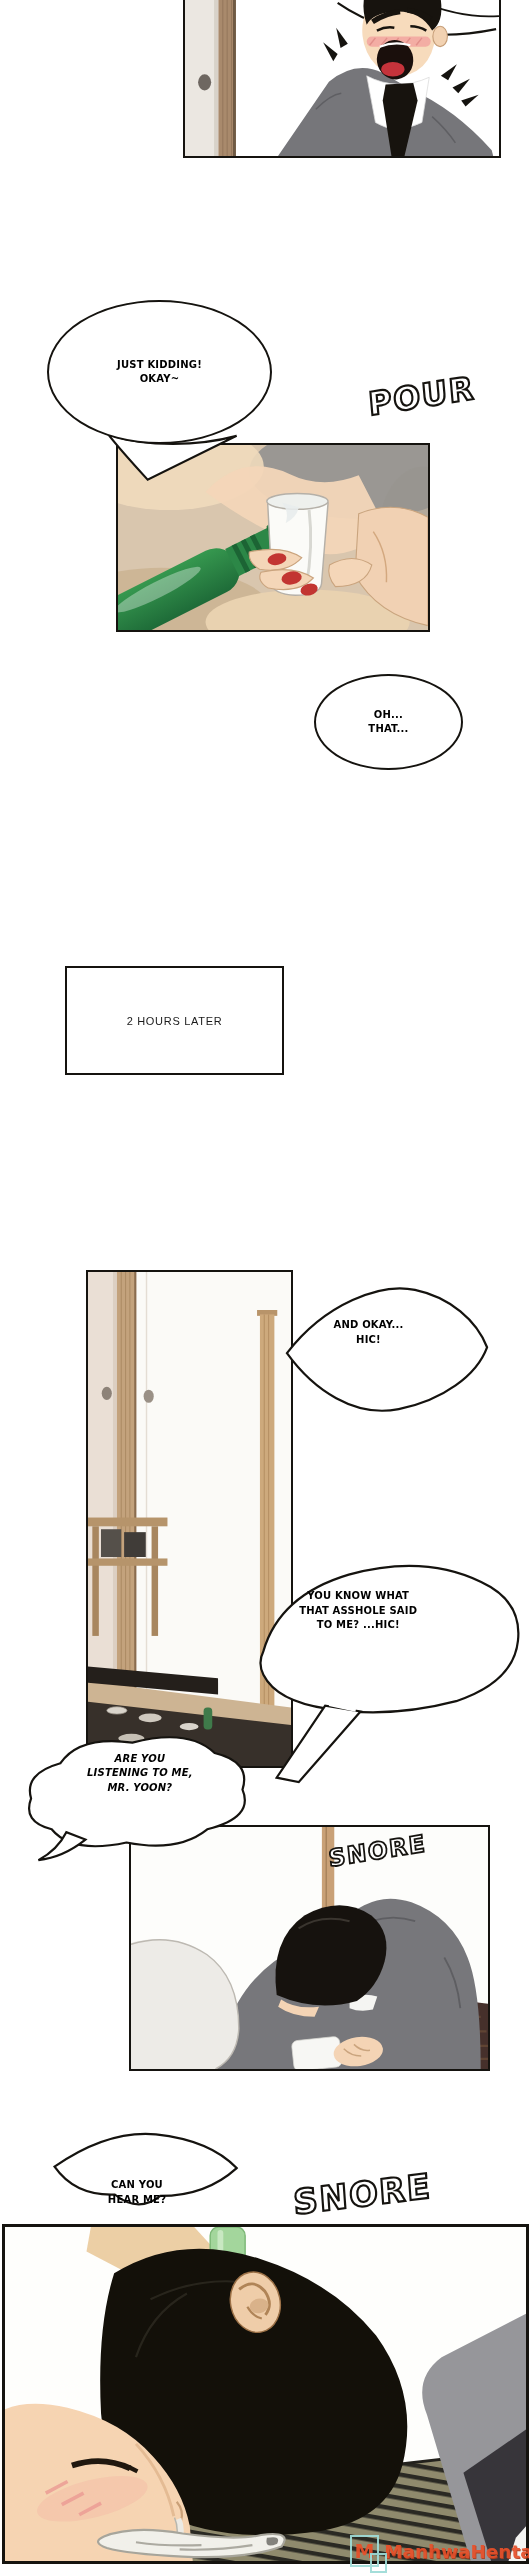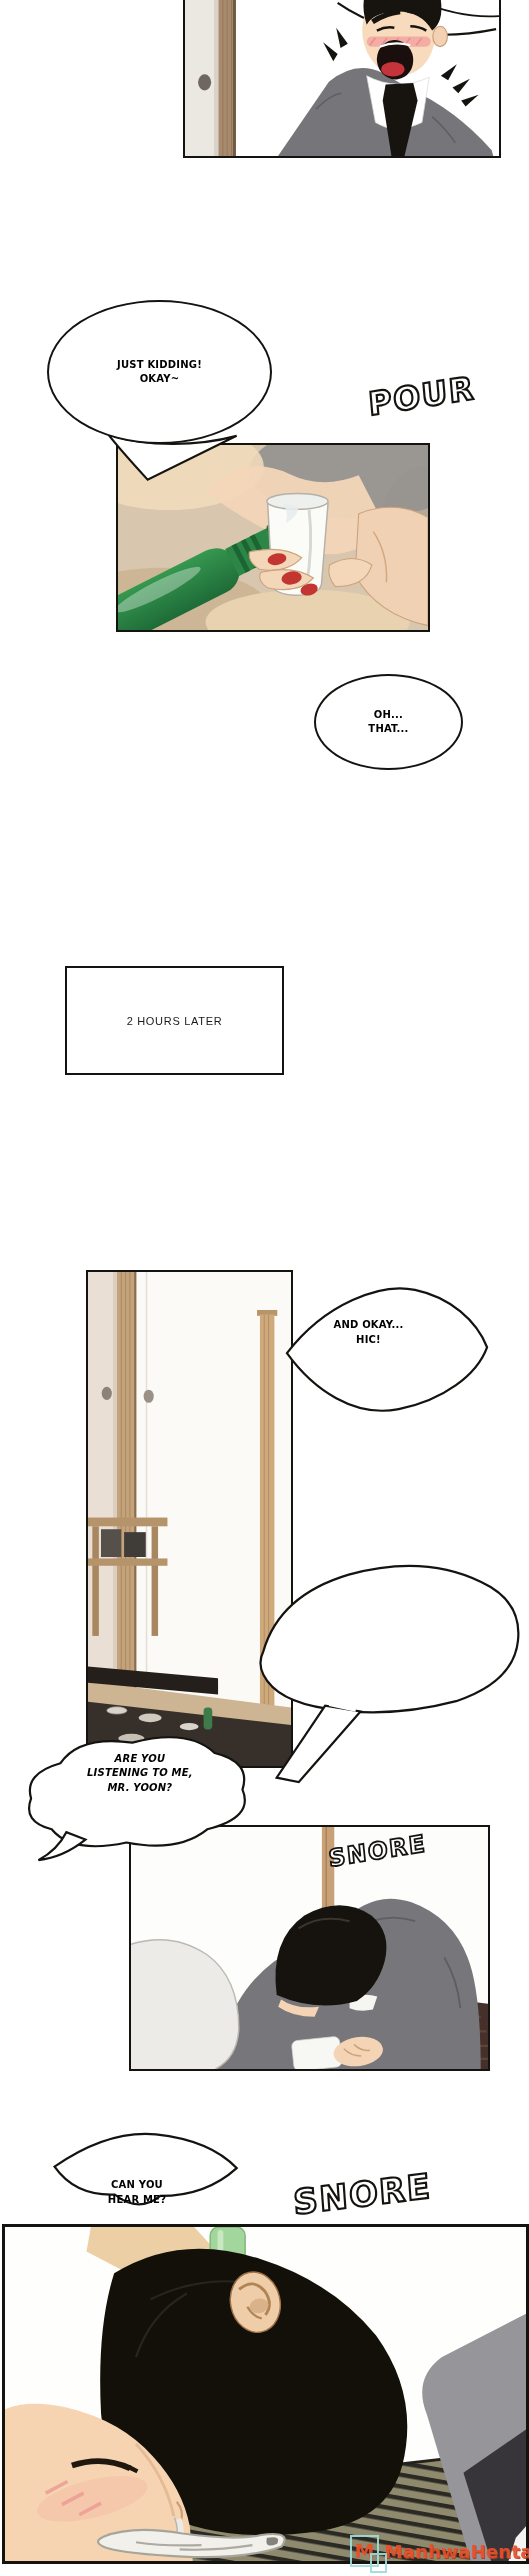--- a/index.html
+++ b/index.html
@@ -205,20 +205,25 @@
       <div>HIC!</div>
     </div>
   </div>
 
   <div class="svgb" style="left:244px;top:1557px;width:286px;height:231px;">
     <svg viewBox="0 0 388 314">
       <path d="M26,128 Q48,52 142,24 Q244,-4 322,34 Q378,60 372,114 Q366,170 288,196 Q196,220 112,206 Q44,196 26,160 Q18,144 26,128 Z" fill="#fff" stroke="#15130f" stroke-width="3"></path>
       <path d="M110,202 L44,300 L74,306 L158,210 Z" fill="#fff" stroke="#15130f" stroke-width="3"></path>
       <path d="M116,198 L152,206" stroke="#fff" stroke-width="9"></path>
     </svg>
+    <div class="btxt" style="left:14.7px;width:199px;top:32px;">
+      <div>YOU KNOW WHAT</div>
+      <div>THAT ASSHOLE SAID</div>
+      <div>TO ME? ...HIC!</div>
+    </div>
   </div>
 
   <div class="svgb" style="left:22px;top:1728px;width:234px;height:138px;">
     <svg viewBox="0 0 318 188">
       <path d="M12,96 Q2,62 52,48 Q78,10 150,20 Q226,0 262,34 Q312,46 300,84 Q316,122 252,138 Q212,170 142,156 Q68,172 40,138 Q0,128 12,96 Z" fill="#fff" stroke="#15130f" stroke-width="3"></path>
       <path d="M60,142 Q48,166 22,180 Q56,176 86,152 Z" fill="#fff" stroke="#15130f" stroke-width="3"></path>
     </svg>
     <div class="btxt" style="left:7.4px;width:221px;top:23.6px;font-style:italic;">
       <div>ARE YOU</div>
       <div>LISTENING TO ME,</div>

